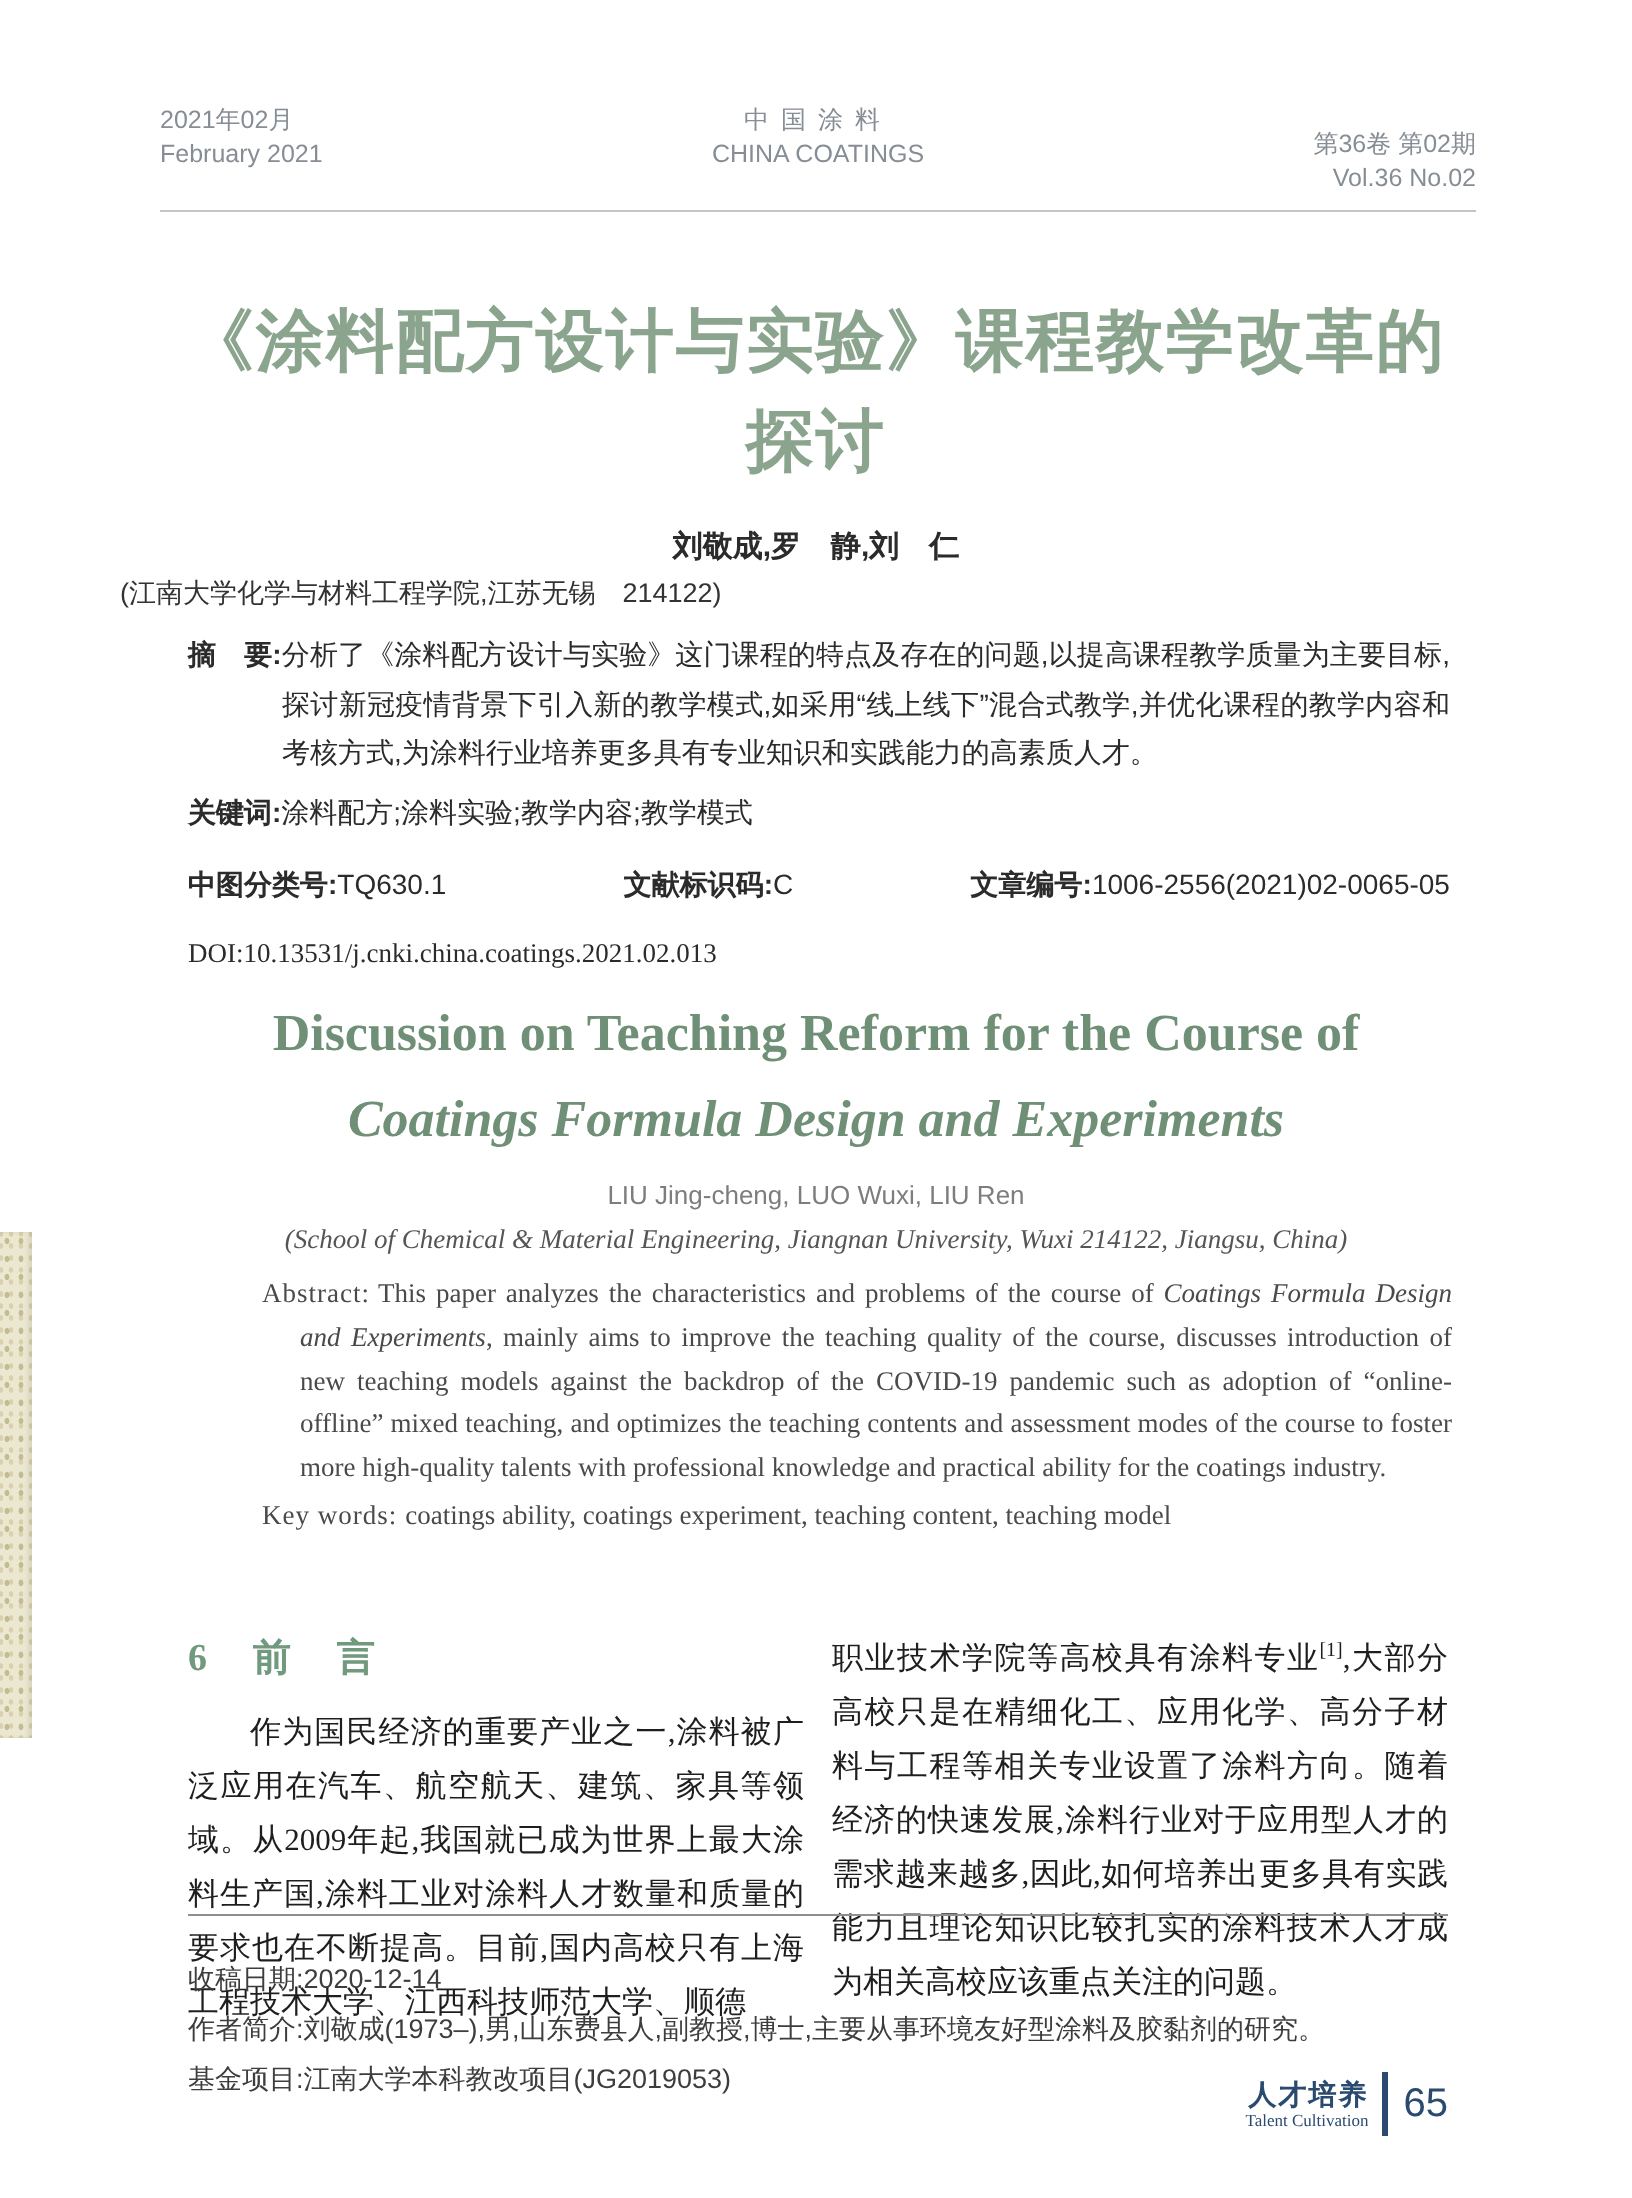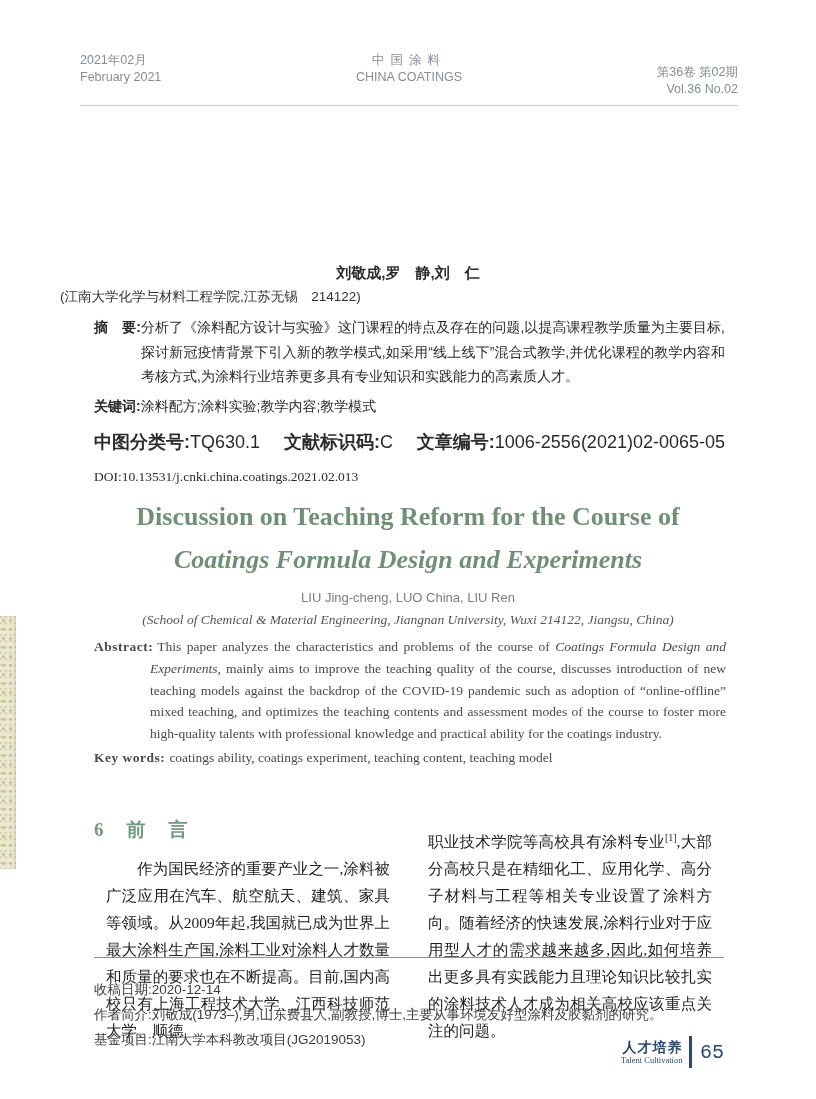--- a/index.html
+++ b/index.html
@@ -23,66 +23,66 @@
     font-size:15px;font-weight:bold;color:#2b2b2b;}
   .cn-affil{position:absolute;top:288px;left:60px;width:696px;text-align:left;
     font-size:13.5px;color:#333;}
 
   
   .cn-abs-block{position:absolute;top:315px;left:94px;width:631px;font-size:14px;
     line-height:24.5px;color:#2b2b2b;text-align:justify;}
   .hang-cn{padding-left:47px;text-indent:-47px;margin:0;}
   .lbl{font-weight:bold;}
   .cn-keywords{margin:5px 0 0 0;}
-  .meta-row{display:flex;justify-content:space-between;margin-top:12px;font-size:18px;}
+  .meta-row{display:flex;justify-content:space-between;margin-top:12px;font-size:14px;}
   .doi-line{margin-top:10px;font-family:"Liberation Serif",serif;font-size:13.5px;color:#2b2b2b;}
 
   
   .en-head{position:absolute;top:502px;left:60px;width:696px;text-align:center;}
   .en-title1{font-family:"Liberation Serif",serif;font-weight:bold;font-size:26px;
     color:#6f9077;margin:0;}
   .en-title2{font-family:"Liberation Serif",serif;font-weight:bold;font-style:italic;
     font-size:26px;color:#6f9077;margin:13px 0 0 0;}
   .en-authors{font-size:13px;color:#7d7d7d;margin:15px 0 0 0;}
   .en-affil{font-family:"Liberation Serif",serif;font-style:italic;font-size:13.5px;
     color:#555;margin:7px 0 0 0;}
 
   .en-abs-block{position:absolute;top:636px;left:94px;width:632px;
     font-family:"Liberation Serif",serif;font-size:13.5px;line-height:21.8px;
     color:#4a4a4a;text-align:justify;}
   .hang-en{padding-left:56px;text-indent:-56px;margin:0;}
-  .en-lbl{font-weight:bold;letter-spacing:0.5px;padding-right:4px;}
+  .en-lbl{font-weight:normal;letter-spacing:0.5px;padding-right:4px;margin-left:37px;}
   .italic{font-style:italic;}
   .en-kw{margin:2px 0 0 0;}
 
   
   .body-block{position:absolute;top:816px;left:94px;width:630px;}
   .sec-heading{font-size:19px;font-weight:bold;color:#70997d;margin:0 0 10px 0;
     letter-spacing:2px;}
   .twocol{display:flex;gap:14px;}
   .col{width:308px;font-family:"Liberation Serif",serif;font-size:15.5px;
     line-height:27px;color:#1e1e1e;text-align:justify;}
-  .col p{margin:12px;}
+  .col p{margin:0;}
   .indent{text-indent:2em;}
   sup.ref{font-size:10px;vertical-align:super;line-height:0;}
 
   
   .footnotes{position:absolute;top:957px;left:94px;width:630px;
     border-top:1px solid #8f8f8f;padding-top:19px;font-size:13.5px;line-height:25px;
     color:#3d3d3d;}
   .footnotes p{margin:0;}
 
   
   .footer-marker{position:absolute;top:1036px;right:92px;display:flex;
     align-items:center;color:#2a4a70;}
   .fm-col{text-align:right;margin-right:7px;}
   .fm-cn{font-size:14px;font-weight:bold;letter-spacing:1px;line-height:16px;}
   .fm-en{font-family:"Liberation Serif",serif;font-size:8.5px;line-height:11px;}
   .fm-bar{width:2.5px;height:32px;background:#2a4a70;margin-right:8px;}
-  .fm-page{font-family:Liberation Mono, monospace;font-size:20px;}
+  .fm-page{font-family:Liberation Sans, sans-serif;font-size:20px;}
 
   
   .edge-strip{position:absolute;left:0;top:616px;width:16px;height:253px;
     background-color:#ebe7d0;
     background-image:radial-gradient(#c5bb93 1px,transparent 1.4px),
                      radial-gradient(#d9d1ad 1px,transparent 1.3px);
     background-size:7px 9px,5px 6px;background-position:0 0,3px 4px;
     box-shadow:inset -2px 0 2px rgba(0,0,0,0.08);}
 </style>
 </head>
@@ -98,39 +98,43 @@
     <div class="jh-center">
       <div class="cn">中国涂料</div>
       <div>CHINA COATINGS</div>
     </div>
     <div class="jh-right">
       <div>第36卷 第02期</div>
       <div>Vol.36 No.02</div>
     </div>
   </div>
 
+  <div class="cn-title">
+    <div>《涂料配方设计与实验》课程教学改革的</div>
+    <div>探讨</div>
+  </div>
 
   <div class="cn-authors">刘敬成,罗　静,刘　仁</div>
   <div class="cn-affil">(江南大学化学与材料工程学院,江苏无锡　214122)</div>
 
   <div class="cn-abs-block">
     <p class="hang-cn"><span class="lbl">摘　要:</span><span>分析了《涂料配方设计与实验》这门课程的特点及存在的问题,以提高课程教学质量为主要目标,探讨新冠疫情背景下引入新的教学模式,如采用“线上线下”混合式教学,并优化课程的教学内容和考核方式,为涂料行业培养更多具有专业知识和实践能力的高素质人才。</span></p>
     <p class="cn-keywords"><span class="lbl">关键词:</span><span>涂料配方;涂料实验;教学内容;教学模式</span></p>
     <div class="meta-row">
       <span><span class="lbl">中图分类号:</span><span>TQ630.1</span></span>
       <span><span class="lbl">文献标识码:</span><span>C</span></span>
       <span><span class="lbl">文章编号:</span><span>1006-2556(2021)02-0065-05</span></span>
     </div>
     <div class="doi-line">DOI:10.13531/j.cnki.china.coatings.2021.02.013</div>
   </div>
 
   <div class="en-head">
     <p class="en-title1">Discussion on Teaching Reform for the Course of</p>
     <p class="en-title2">Coatings Formula Design and Experiments</p>
-    <p class="en-authors">LIU Jing-cheng, LUO China, LIU Ren</p>
+    <p class="en-authors">LIU Jing-cheng, LUO Wuxi, LIU Ren</p>
     <p class="en-affil">(School of Chemical &amp; Material Engineering, Jiangnan University, Wuxi 214122, Jiangsu, China)</p>
   </div>
 
   <div class="en-abs-block">
     <p class="hang-en"><span class="en-lbl">Abstract:</span><span>This paper analyzes the characteristics and problems of the course of </span><span class="italic">Coatings Formula Design and Experiments</span><span>, mainly aims to improve the teaching quality of the course, discusses introduction of new teaching models against the backdrop of the COVID-19 pandemic such as adoption of “online-offline” mixed teaching, and optimizes the teaching contents and assessment modes of the course to foster more high-quality talents with professional knowledge and practical ability for the coatings industry.</span></p>
     <p class="hang-en en-kw"><span class="en-lbl">Key words:</span><span>coatings ability, coatings experiment, teaching content, teaching model</span></p>
   </div>
 
   <div class="body-block">
     <div class="twocol">

